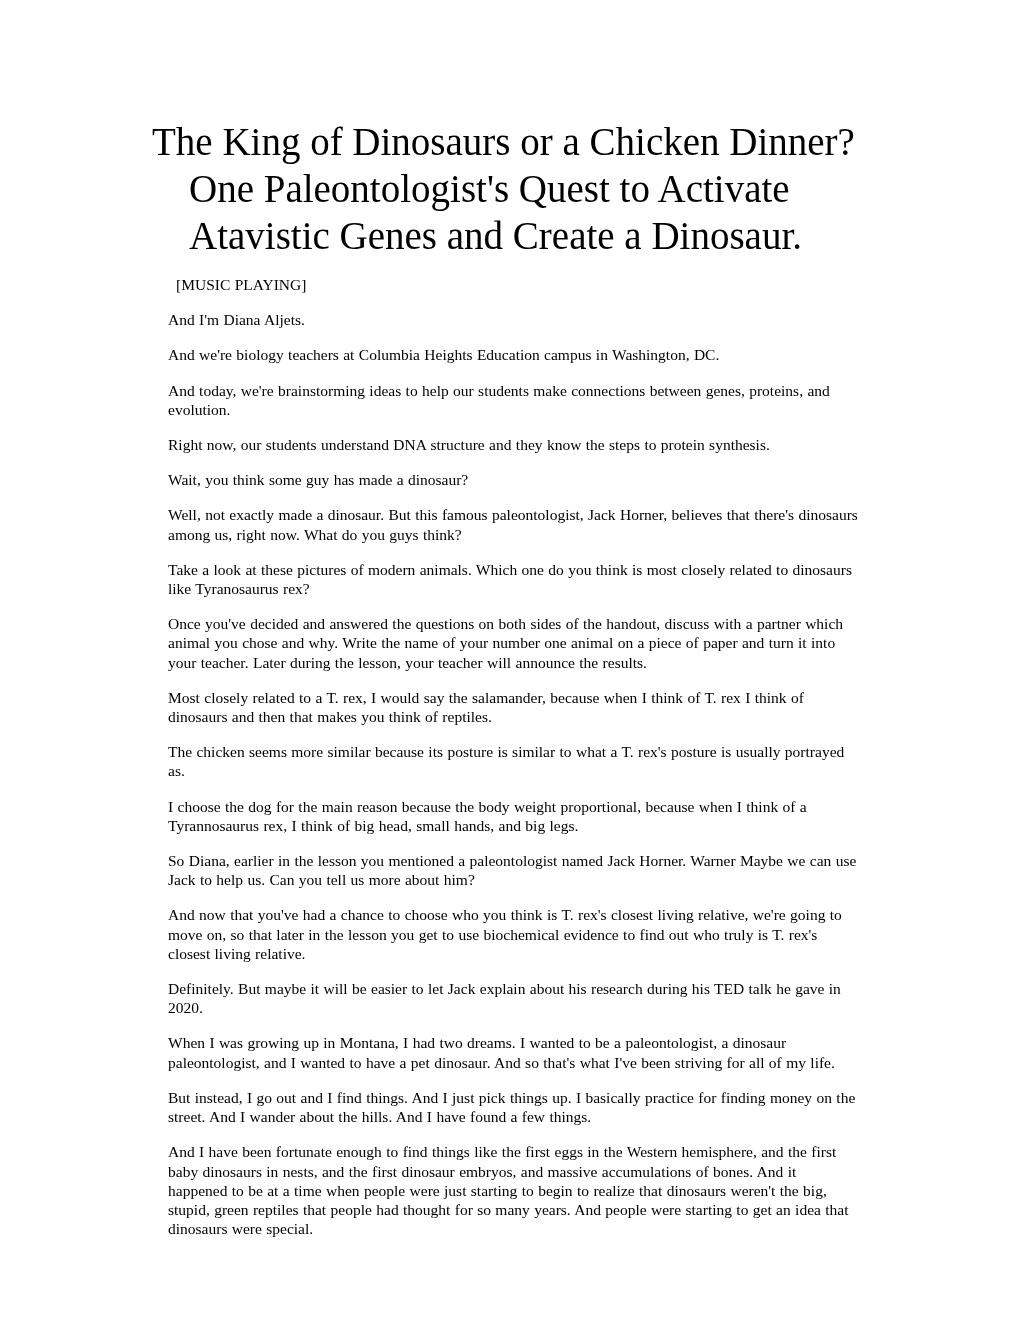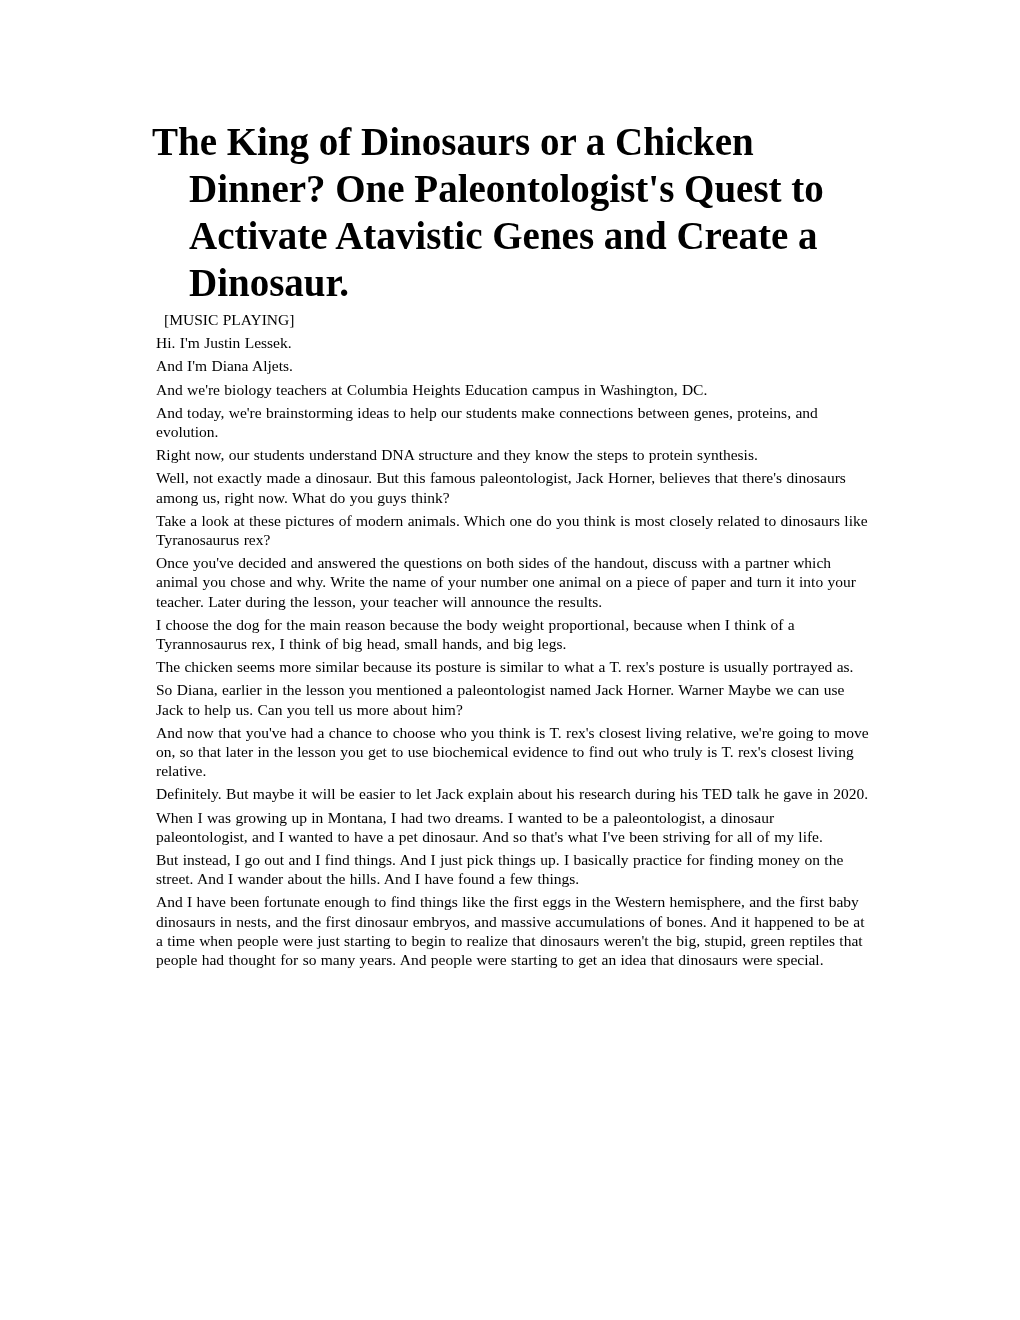--- a/index.html
+++ b/index.html
@@ -16,70 +16,71 @@
   }
   .page {
     box-sizing: border-box;
     width: 1020px;
     height: 1320px;
     padding: 118px 146px 40px 152px;
   }
   .doc-title {
     font-size: 39px;
     line-height: 47px;
-    font-weight: bold;
+    font-weight: normal;
     margin: 0 0 1px 0;
     padding-left: 37px;
     text-indent: -37px;
     letter-spacing: 0px;
   }
   .transcript p {
-    margin: 4px;
+    margin: 16px;
     font-size: 15.5px;
     line-height: 19.2px;
     word-spacing: 0.5px;
   }
   .transcript p.music-cue {
     text-indent: 8px;
   }
 </style>
 </head>
 <body>
 
 <div class="page">
   <h1 class="doc-title">The King of Dinosaurs or a Chicken Dinner? One Paleontologist's Quest to Activate Atavistic Genes and Create a Dinosaur.</h1>
 
   <div class="transcript">
     <p class="music-cue">[MUSIC PLAYING]</p>
 
     <div>
 
-        <p>Hi. I'm Justin Lessek.</p>
 
         <p>And I'm Diana Aljets.</p>
 
         <p>And we're biology teachers at Columbia Heights Education campus in Washington, DC.</p>
 
         <p>And today, we're brainstorming ideas to help our students make connections between genes, proteins, and evolution.</p>
 
         <p>Right now, our students understand DNA structure and they know the steps to protein synthesis.</p>
 
 
+        <p>Wait, you think some guy has made a dinosaur?</p>
 
         <p>Well, not exactly made a dinosaur. But this famous paleontologist, Jack Horner, believes that there's dinosaurs among us, right now. What do you guys think?</p>
 
         <p>Take a look at these pictures of modern animals. Which one do you think is most closely related to dinosaurs like Tyranosaurus rex?</p>
 
         <p>Once you've decided and answered the questions on both sides of the handout, discuss with a partner which animal you chose and why. Write the name of your number one animal on a piece of paper and turn it into your teacher. Later during the lesson, your teacher will announce the results.</p>
 
 
+        <p>Most closely related to a T. rex, I would say the salamander, because when I think of T. rex I think of dinosaurs and then that makes you think of reptiles.</p>
+
+        <p>The chicken seems more similar because its posture is similar to what a T. rex's posture is usually portrayed as.</p>
 
         <p>I choose the dog for the main reason because the body weight proportional, because when I think of a Tyrannosaurus rex, I think of big head, small hands, and big legs.</p>
-
-        <p>The chicken seems more similar because its posture is similar to what a T. rex's posture is usually portrayed as.</p>
 
 
         <p>So Diana, earlier in the lesson you mentioned a paleontologist named Jack Horner. Warner Maybe we can use Jack to help us. Can you tell us more about him?</p>
 
         <p>And now that you've had a chance to choose who you think is T. rex's closest living relative, we're going to move on, so that later in the lesson you get to use biochemical evidence to find out who truly is T. rex's closest living relative.</p>
 
         <p>Definitely. But maybe it will be easier to let Jack explain about his research during his TED talk he gave in 2020.</p>
 
         <p>When I was growing up in Montana, I had two dreams. I wanted to be a paleontologist, a dinosaur paleontologist, and I wanted to have a pet dinosaur. And so that's what I've been striving for all of my life.</p>
 

